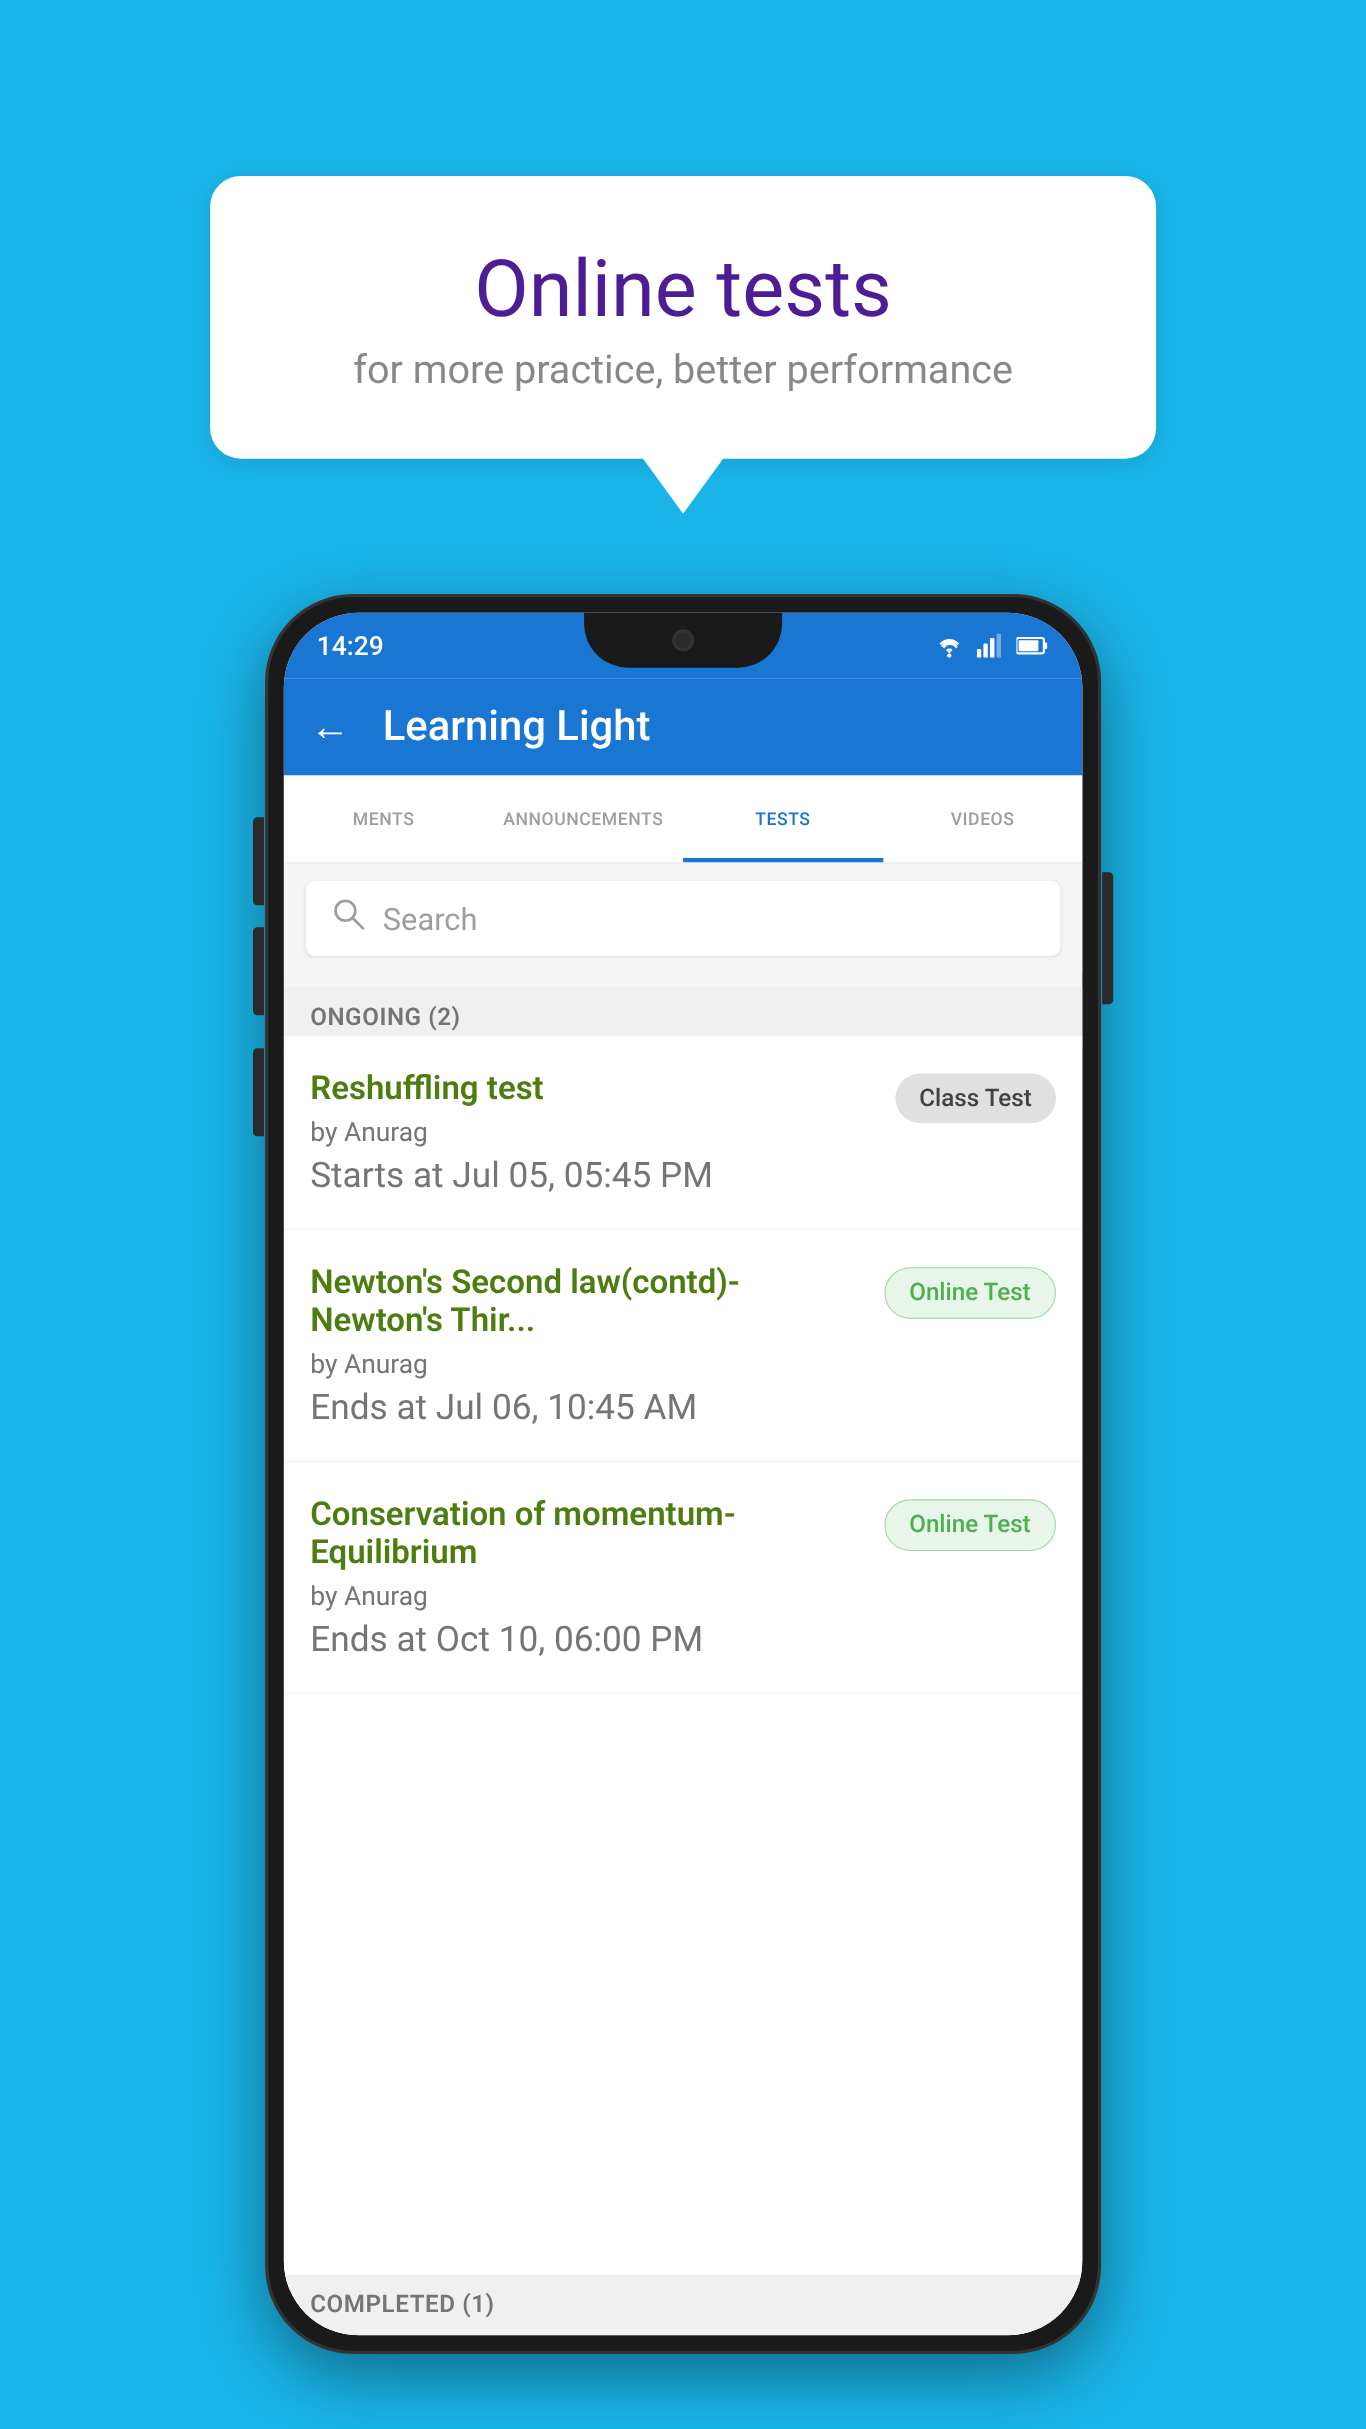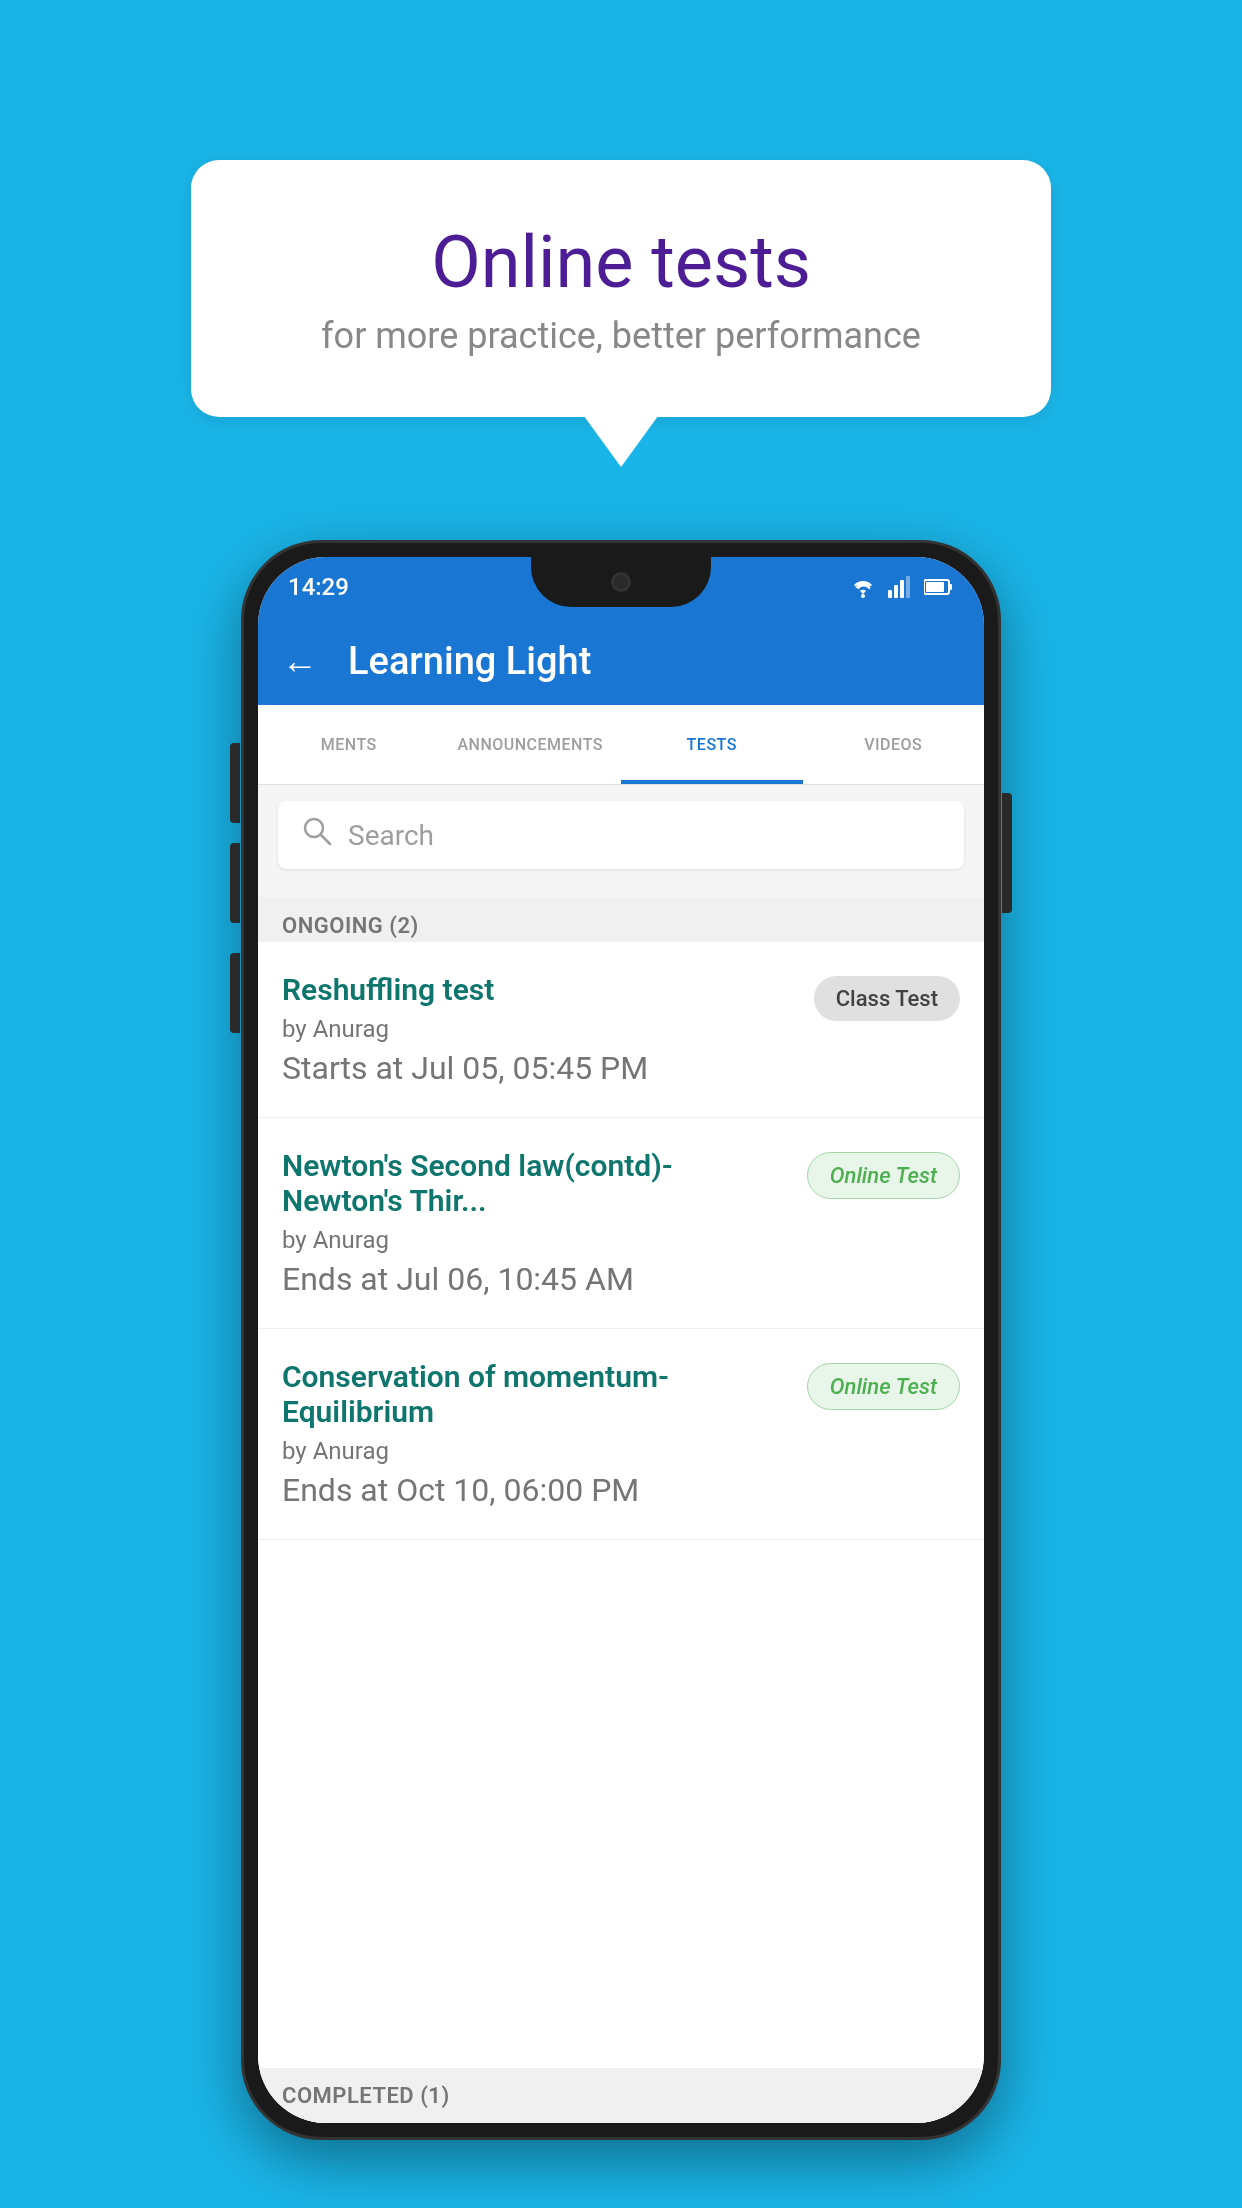--- a/index.html
+++ b/index.html
@@ -299,21 +299,21 @@
       gap: 16px;
     }
 
     .test-info {
       flex: 1;
     }
 
     .test-name {
       font-size: 30px;
       font-weight: 600;
-      color: #0f766e;
+      color: #4d7c0f;
       margin-bottom: 8px;
     }
 
     .test-author {
       font-size: 24px;
       color: #757575;
       margin-bottom: 6px;
     }
 
     .test-time {
@@ -332,21 +332,20 @@
 
     .badge-class {
       background: #e0e0e0;
       color: #424242;
     }
 
     .badge-online {
       background: #e8f5e9;
       color: #4caf50;
       border: 1.5px solid #a5d6a7;
-      font-style: italic;
     }
 
     
     .completed-section {
       position: absolute;
       bottom: 0;
       left: 0;
       right: 0;
       height: 55px;
       background: #f0f0f0;

